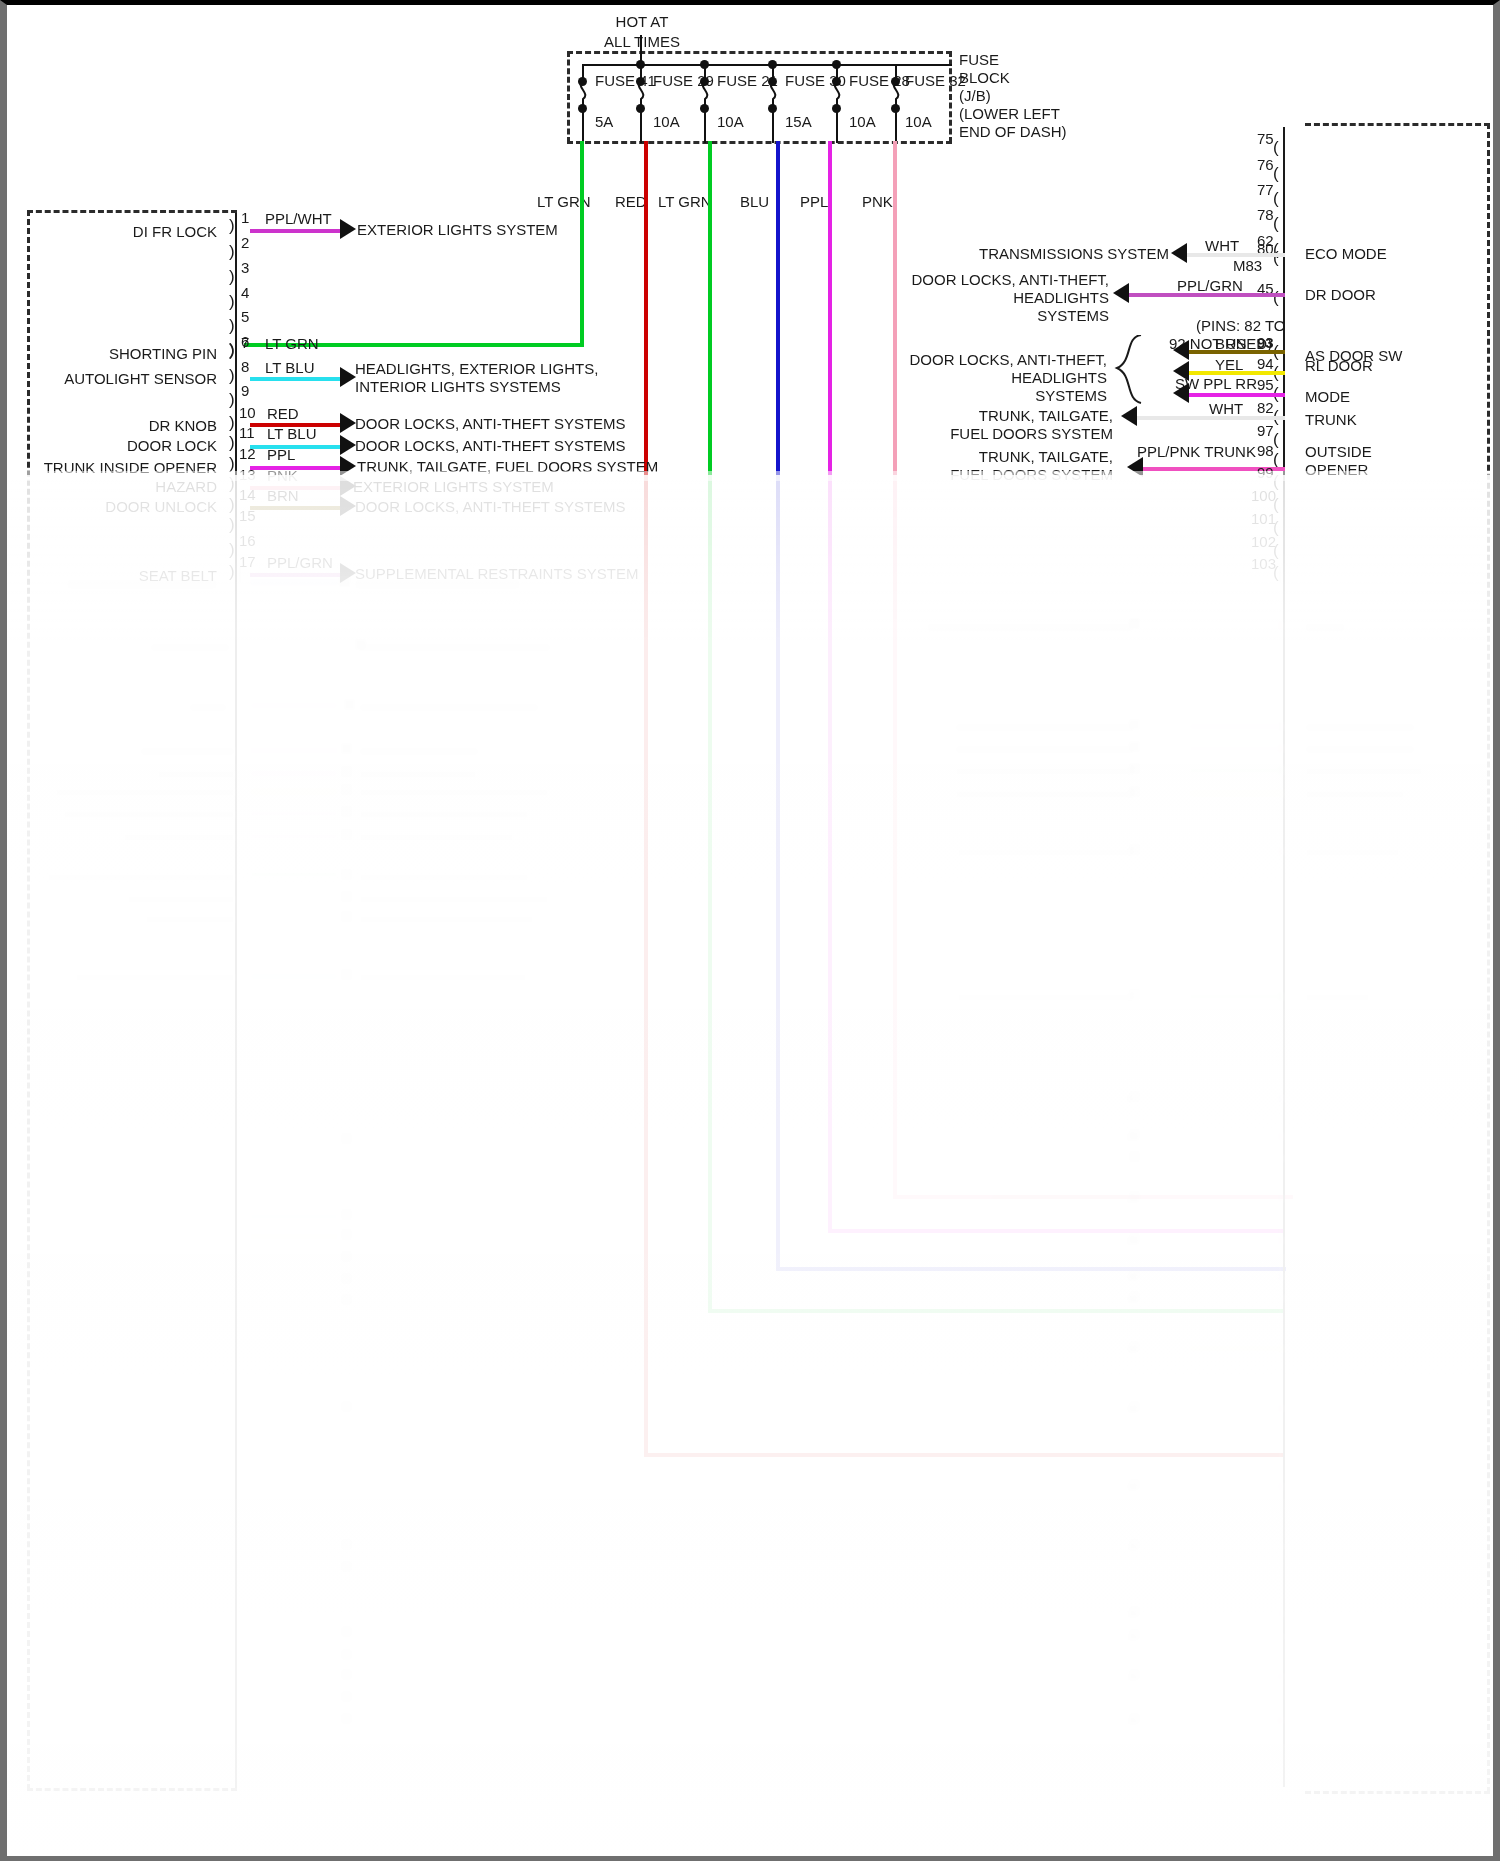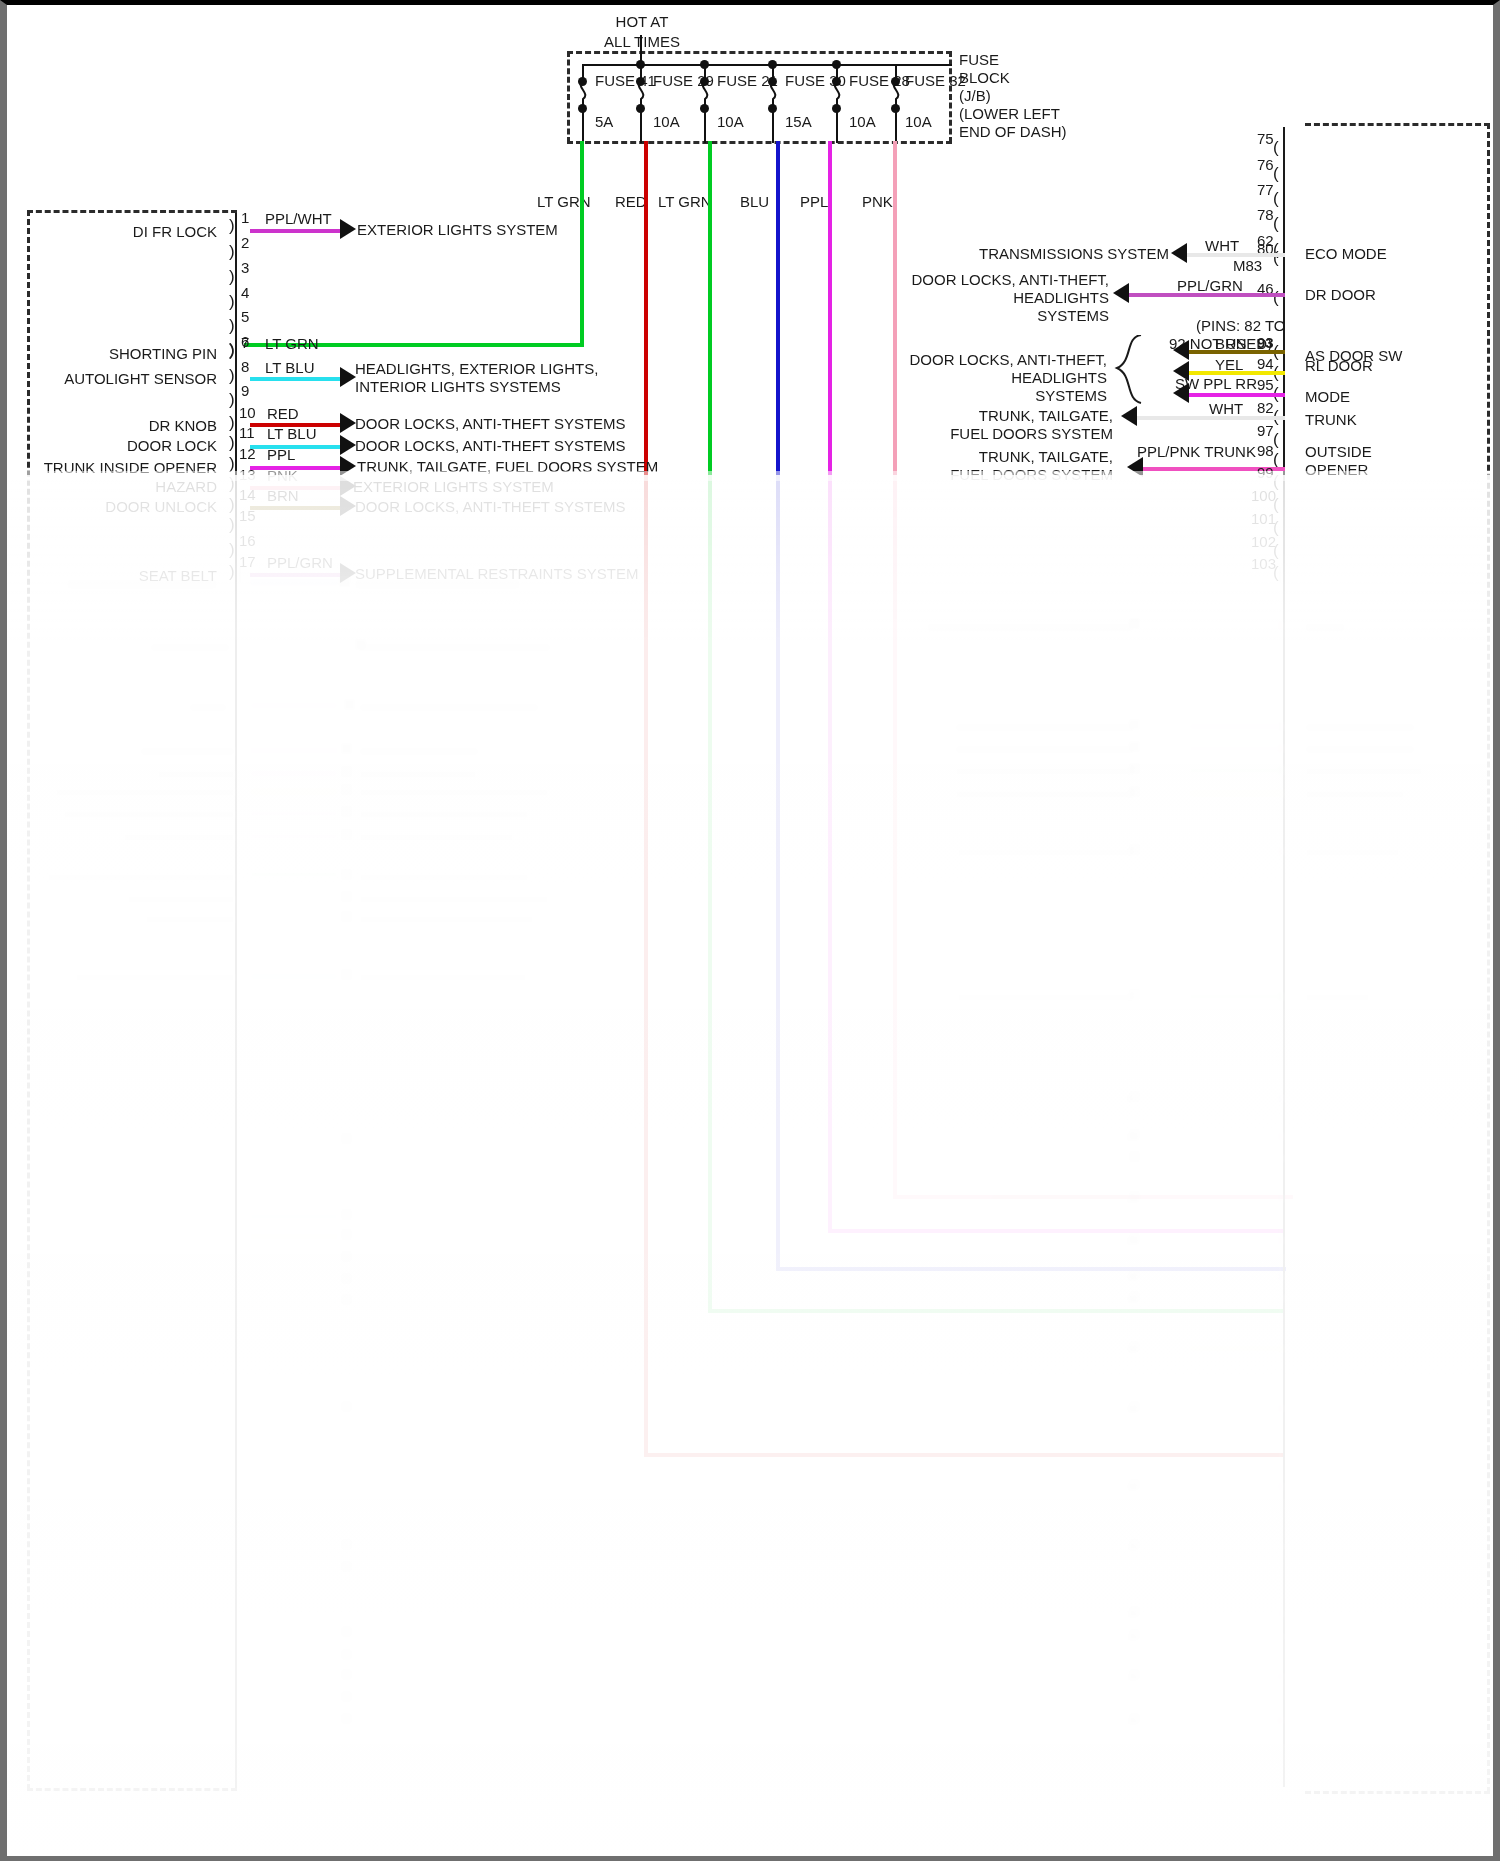--- a/index.html
+++ b/index.html
@@ -267,21 +267,21 @@
 
     <div class="num" style="left:1250px;top:236px;">80</div>
     <div class="curly" style="left:1266px;top:244px;">(</div>
     <div class="lbl" style="left:1198px;top:232px;">WHT</div>
     <div class="wire" style="left:1180px;top:248px;width:98px;background:#e8e8e8;"></div>
     <div class="arrowL" style="left:1164px;top:238px;"></div>
     <div class="lbl r" style="left:940px;top:240px;width:222px;">TRANSMISSIONS SYSTEM</div>
     <div class="lbl" style="left:1226px;top:252px;">M83</div>
     <div class="lbl" style="left:1298px;top:240px;">ECO MODE</div>
 
-    <div class="num" style="left:1250px;top:276px;">46</div>
+    <div class="num" style="left:1250px;top:276px;">45</div>
     <div class="curly" style="left:1266px;top:284px;">(</div>
     <div class="lbl" style="left:1170px;top:272px;">PPL/GRN</div>
     <div class="wire" style="left:1122px;top:288px;width:156px;background:#c04fc0;"></div>
     <div class="arrowL" style="left:1106px;top:278px;"></div>
     <div class="lbl r" style="left:880px;top:266px;width:222px;">DOOR LOCKS, ANTI-THEFT,</div>
     <div class="lbl r" style="left:880px;top:284px;width:222px;">HEADLIGHTS</div>
     <div class="lbl r" style="left:880px;top:302px;width:222px;">SYSTEMS</div>
     <div class="lbl" style="left:1298px;top:281px;">DR DOOR</div>
 
     <div class="lbl" style="left:1189px;top:312px;">(PINS: 82 TO</div>

